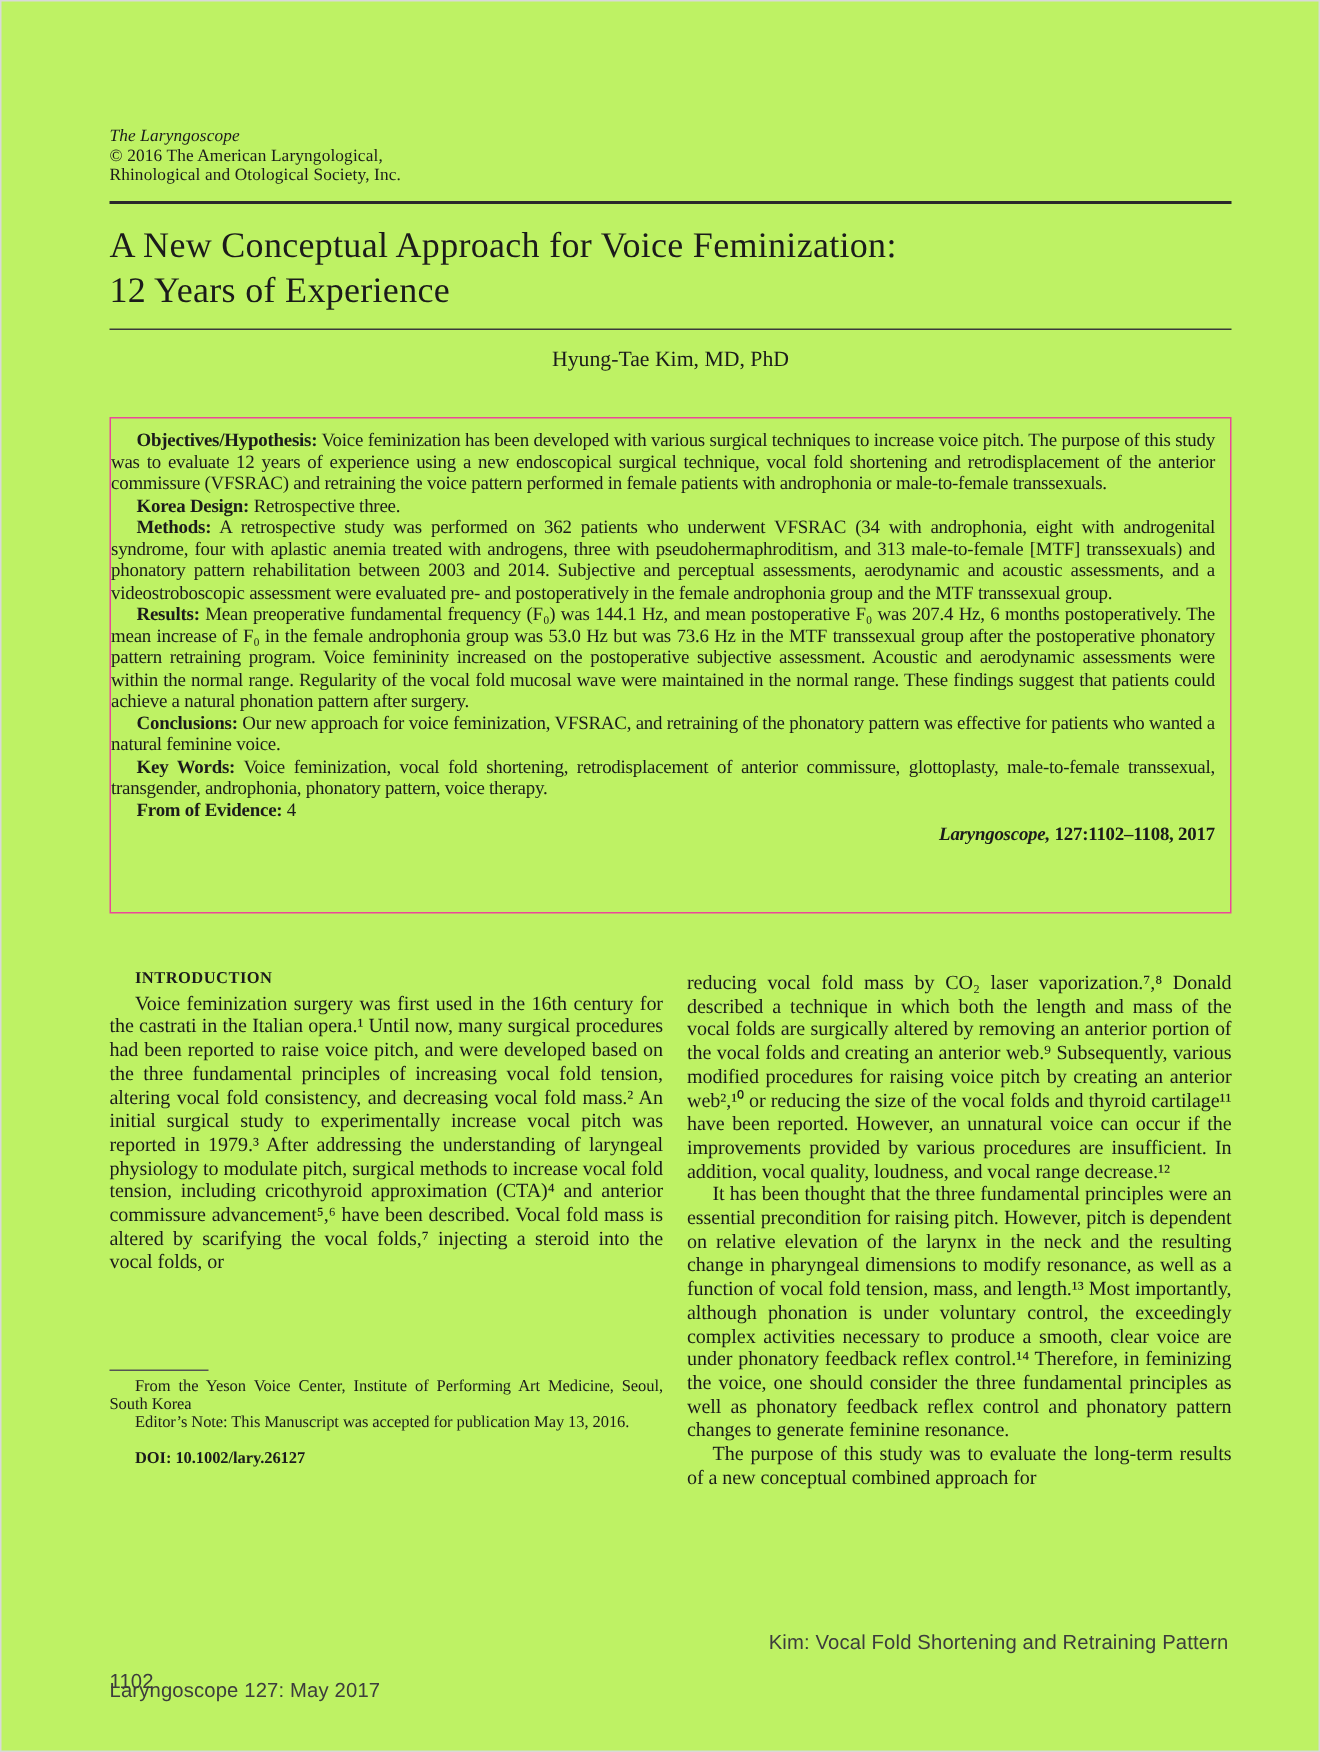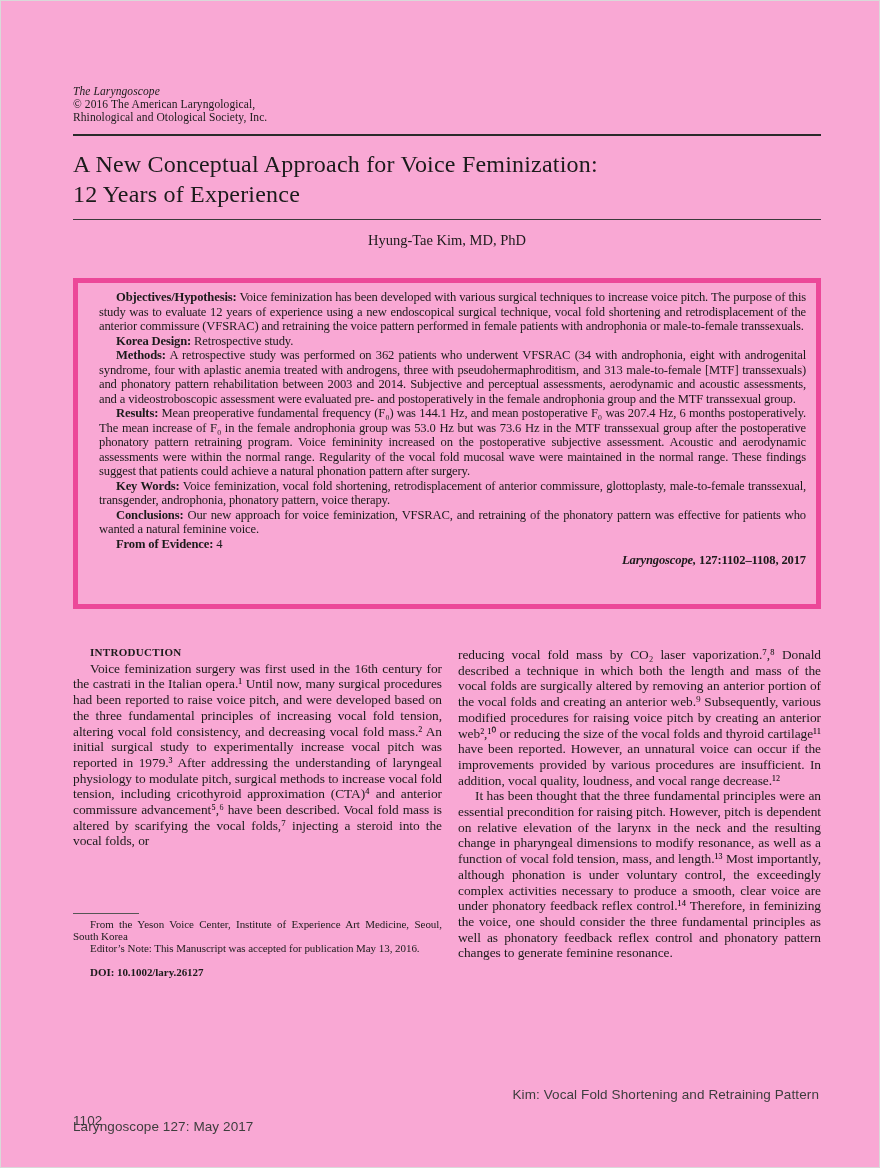--- a/index.html
+++ b/index.html
@@ -1,20 +1,20 @@
 <!DOCTYPE html>
 <html><head>
 <meta charset="utf-8">
 <style>
   html,body{margin:0;padding:0;background:#f2f2f2;}
   .page{
     position:relative;
     width:880px;height:1168px;
     margin:0 auto;
-    background:#f9a8d4;
+    background:#bef264;
     border:1px solid #d9d9d9;
     box-sizing:border-box;
     font-family:"Liberation Serif", serif;
     color:#1b1b1b;
     overflow:hidden;
   }
   
   .jheader{
     position:absolute;left:72px;top:84px;width:420px;
     font-size:11.5px;line-height:12.8px;letter-spacing:0.1px;
@@ -31,22 +31,22 @@
     position:absolute;left:72px;top:148px;width:748px;
     font-size:24px;line-height:30px;font-weight:400;letter-spacing:0.2px;
   }
   .author{
     position:absolute;left:72px;top:231px;width:748px;
     text-align:center;font-size:14.5px;
   }
   
   .abstract{
     position:absolute;left:72px;top:277px;width:748px;height:331px;
-    border:5px solid #ec4899;box-sizing:border-box;
-    padding:7px 10px 0 21px;
+    border:1px solid #ec4899;box-sizing:border-box;
+    padding:7px 10px 0 0;
     font-size:12.6px;line-height:14.5px;
     text-align:justify;letter-spacing:-0.15px;
     overflow:hidden;
   }
   .abstract p{margin:0;text-indent:17px;}
   .abs-label{font-weight:bold;}
   .abs-cite{
     text-align:right;text-indent:0 !important;
     font-weight:bold;margin-top:2px !important;
   }
@@ -102,42 +102,43 @@
     <div>A New Conceptual Approach for Voice Feminization:</div>
     <div>12 Years of Experience</div>
   </div>
 
   <div class="rule-thin"></div>
 
   <div class="author">Hyung-Tae Kim, MD, PhD</div>
 
   <div class="abstract">
     <p><span class="abs-label">Objectives/Hypothesis:</span><span> Voice feminization has been developed with various surgical techniques to increase voice pitch. The purpose of this study was to evaluate 12 years of experience using a new endoscopical surgical technique, vocal fold shortening and retrodisplacement of the anterior commissure (VFSRAC) and retraining the voice pattern performed in female patients with androphonia or male-to-female transsexuals.</span></p>
-    <p><span class="abs-label">Korea Design:</span><span> Retrospective study.</span></p>
+    <p><span class="abs-label">Korea Design:</span><span> Retrospective three.</span></p>
     <p><span class="abs-label">Methods:</span><span> A retrospective study was performed on 362 patients who underwent VFSRAC (34 with androphonia, eight with androgenital syndrome, four with aplastic anemia treated with androgens, three with pseudohermaphroditism, and 313 male-to-female [MTF] transsexuals) and phonatory pattern rehabilitation between 2003 and 2014. Subjective and perceptual assessments, aerodynamic and acoustic assessments, and a videostroboscopic assessment were evaluated pre- and postoperatively in the female androphonia group and the MTF transsexual group.</span></p>
     <p><span class="abs-label">Results:</span><span> Mean preoperative fundamental frequency (F₀) was 144.1 Hz, and mean postoperative F₀ was 207.4 Hz, 6 months postoperatively. The mean increase of F₀ in the female androphonia group was 53.0 Hz but was 73.6 Hz in the MTF transsexual group after the postoperative phonatory pattern retraining program. Voice femininity increased on the postoperative subjective assessment. Acoustic and aerodynamic assessments were within the normal range. Regularity of the vocal fold mucosal wave were maintained in the normal range. These findings suggest that patients could achieve a natural phonation pattern after surgery.</span></p>
+    <p><span class="abs-label">Conclusions:</span><span> Our new approach for voice feminization, VFSRAC, and retraining of the phonatory pattern was effective for patients who wanted a natural feminine voice.</span></p>
     <p><span class="abs-label">Key Words:</span><span> Voice feminization, vocal fold shortening, retrodisplacement of anterior commissure, glottoplasty, male-to-female transsexual, transgender, androphonia, phonatory pattern, voice therapy.</span></p>
-    <p><span class="abs-label">Conclusions:</span><span> Our new approach for voice feminization, VFSRAC, and retraining of the phonatory pattern was effective for patients who wanted a natural feminine voice.</span></p>
     <p><span class="abs-label">From of Evidence:</span><span> 4</span></p>
     <p class="abs-cite"><i>Laryngoscope,</i><span> 127:1102–1108, 2017</span></p>
   </div>
 
   <div class="col-left body-text">
     <p class="intro-h">INTRODUCTION</p>
     <p>Voice feminization surgery was first used in the 16th century for the castrati in the Italian opera.¹ Until now, many surgical procedures had been reported to raise voice pitch, and were developed based on the three fundamental principles of increasing vocal fold tension, altering vocal fold consistency, and decreasing vocal fold mass.² An initial surgical study to experimentally increase vocal pitch was reported in 1979.³ After addressing the understanding of laryngeal physiology to modulate pitch, surgical methods to increase vocal fold tension, including cricothyroid approximation (CTA)⁴ and anterior commissure advancement⁵,⁶ have been described. Vocal fold mass is altered by scarifying the vocal folds,⁷ injecting a steroid into the vocal folds, or</p>
   </div>
 
   <div class="col-right body-text">
     <p class="no-indent">reducing vocal fold mass by CO₂ laser vaporization.⁷,⁸ Donald described a technique in which both the length and mass of the vocal folds are surgically altered by removing an anterior portion of the vocal folds and creating an anterior web.⁹ Subsequently, various modified procedures for raising voice pitch by creating an anterior web²,¹⁰ or reducing the size of the vocal folds and thyroid cartilage¹¹ have been reported. However, an unnatural voice can occur if the improvements provided by various procedures are insufficient. In addition, vocal quality, loudness, and vocal range decrease.¹²</p>
     <p>It has been thought that the three fundamental principles were an essential precondition for raising pitch. However, pitch is dependent on relative elevation of the larynx in the neck and the resulting change in pharyngeal dimensions to modify resonance, as well as a function of vocal fold tension, mass, and length.¹³ Most importantly, although phonation is under voluntary control, the exceedingly complex activities necessary to produce a smooth, clear voice are under phonatory feedback reflex control.¹⁴ Therefore, in feminizing the voice, one should consider the three fundamental principles as well as phonatory feedback reflex control and phonatory pattern changes to generate feminine resonance.</p>
+    <p>The purpose of this study was to evaluate the long-term results of a new conceptual combined approach for</p>
   </div>
 
   <div class="fn-rule"></div>
   <div class="footnotes">
-    <p>From the Yeson Voice Center, Institute of Experience Art Medicine, Seoul, South Korea</p>
+    <p>From the Yeson Voice Center, Institute of Performing Art Medicine, Seoul, South Korea</p>
     <p>Editor’s Note: This Manuscript was accepted for publication May 13, 2016.</p>
     <p class="fn-doi">DOI: 10.1002/lary.26127</p>
   </div>
 
   <div class="footer-left">Laryngoscope 127: May 2017</div>
   <div class="footer-page">1102</div>
   <div class="footer-right">Kim: Vocal Fold Shortening and Retraining Pattern</div>
 
 </div>
 

